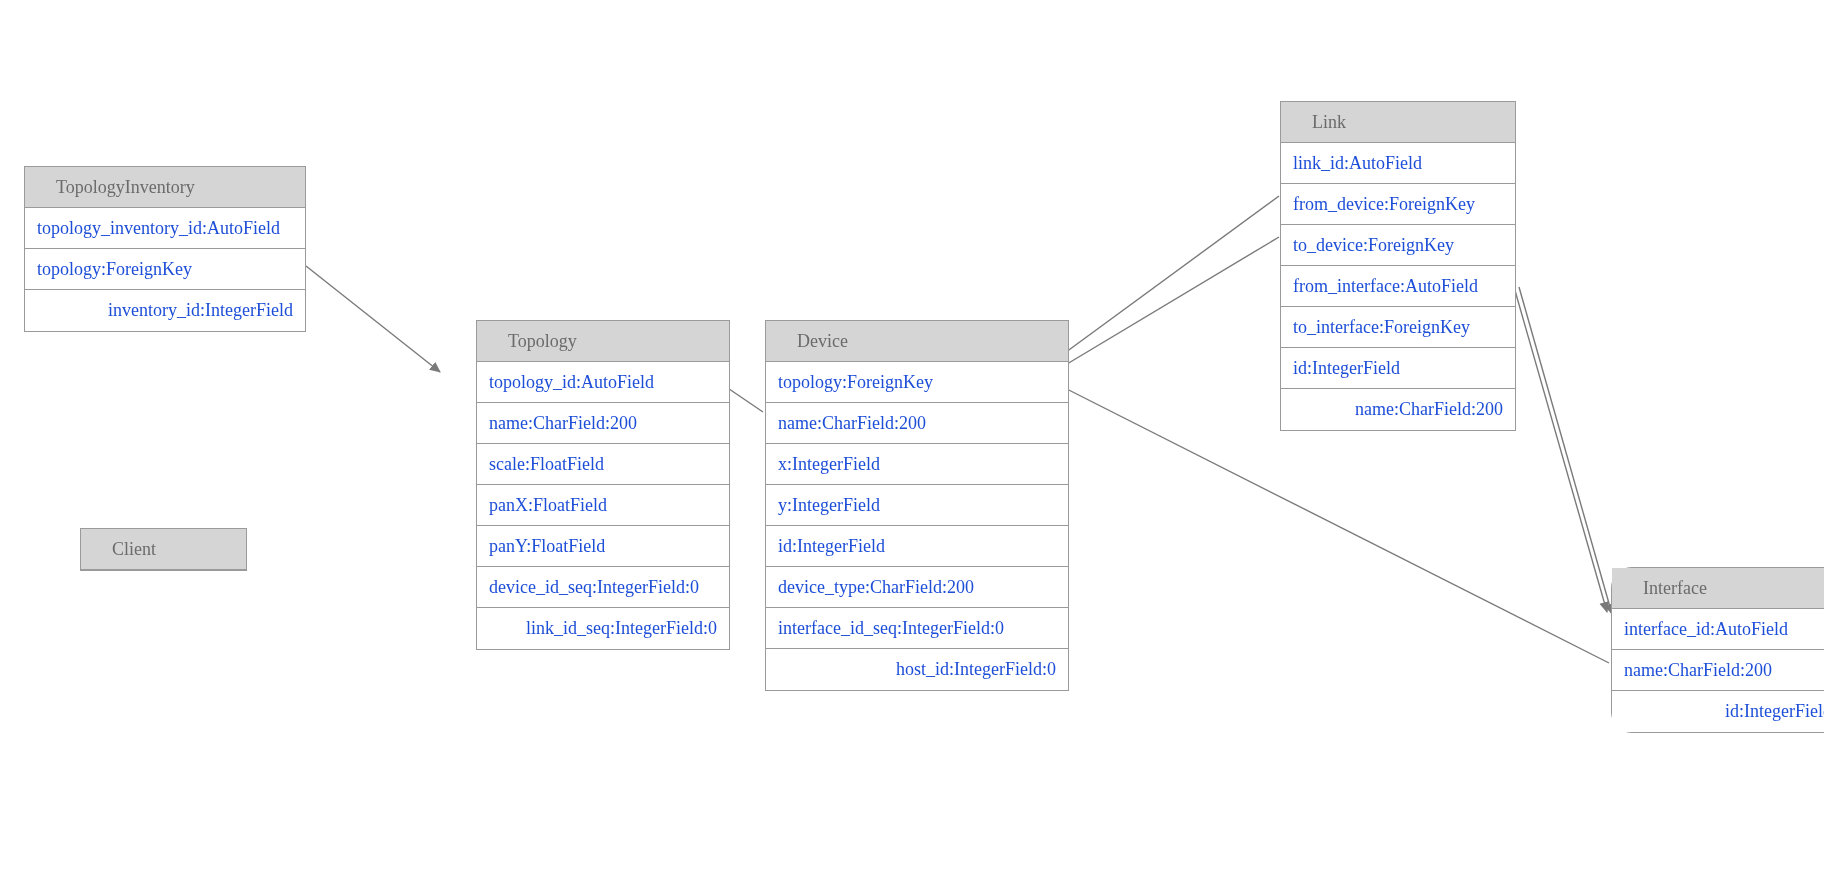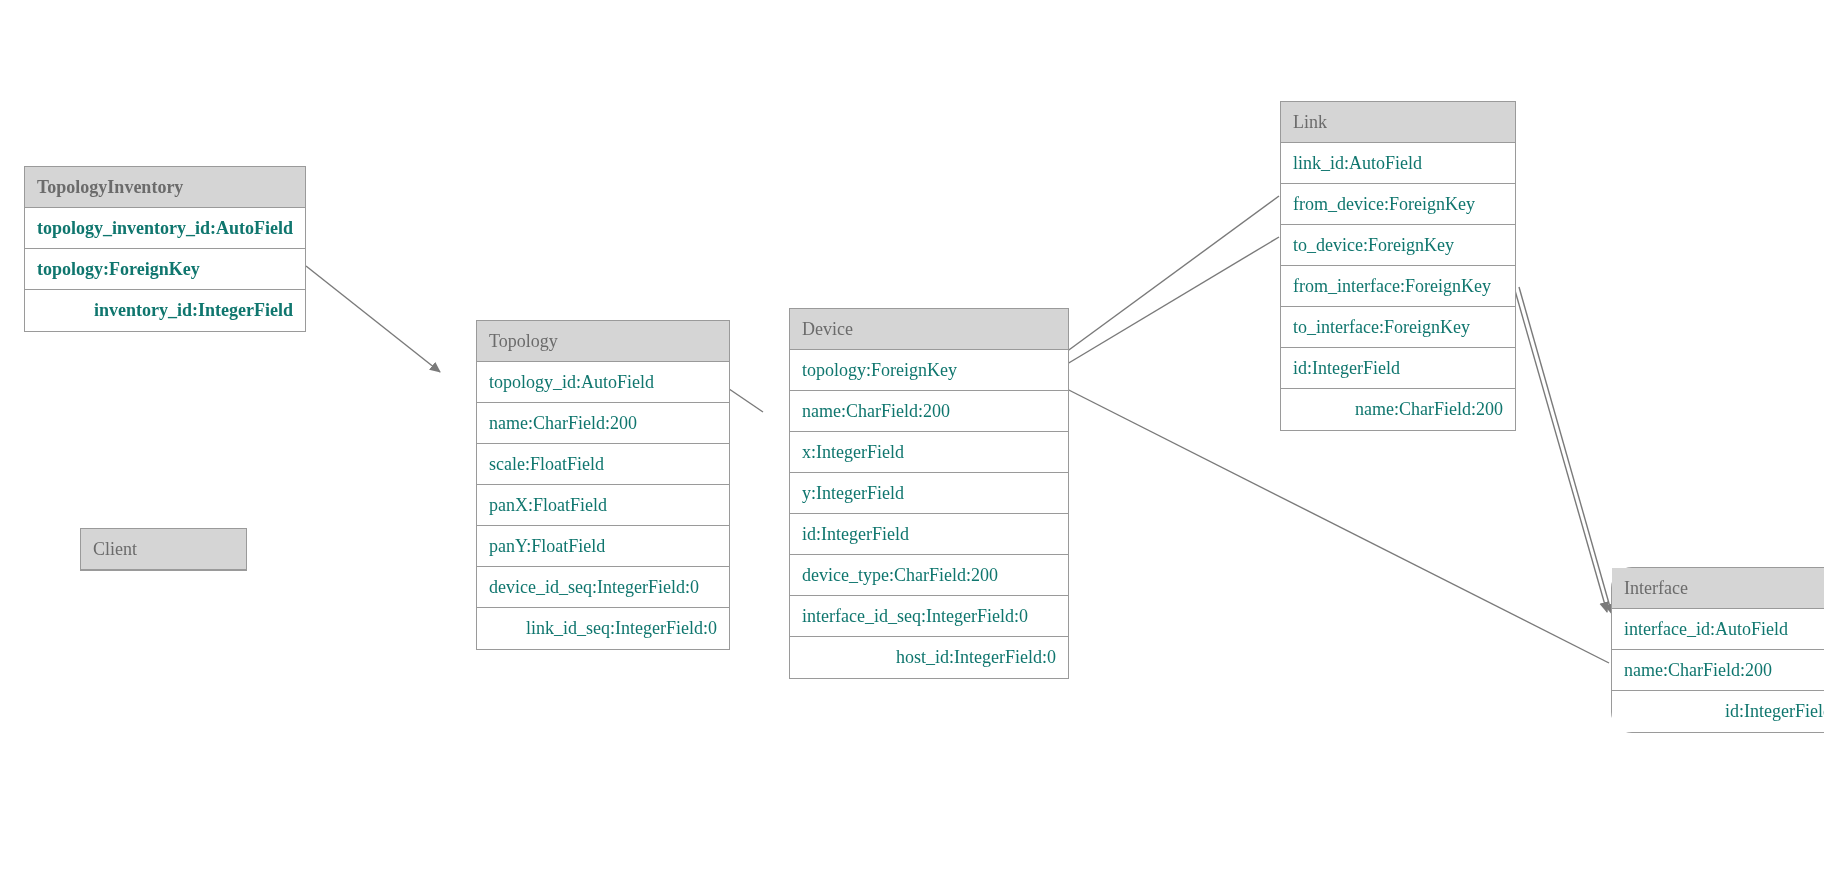--- a/index.html
+++ b/index.html
@@ -32,28 +32,28 @@
     z-index: 5;
   }
   .entity-title {
     box-sizing: border-box;
     background: #d5d5d5;
     border-bottom: 1px solid #9a9a9a;
     color: #6b6b6b;
     font-size: 18px;
     line-height: 40px;
     height: 41px;
-    padding: 0 12px;
+    padding: 0 31px;
     white-space: nowrap;
     overflow: hidden;
   }
   .entity-field {
     box-sizing: border-box;
     border-bottom: 1px solid #9a9a9a;
-    color: #0f766e;
+    color: #1d4ed8;
     font-size: 18px;
     line-height: 40px;
     height: 41px;
     padding: 0 12px;
     white-space: nowrap;
     overflow: hidden;
     background: #ffffff;
   }
   .entity-field:last-child {
     border-bottom: none;
@@ -76,56 +76,56 @@
         <path d="M 763,412 L 710,376" marker-end="url(#arrowhead)"></path>
         <path d="M 1279,196 L 1047,366" marker-end="url(#arrowhead)"></path>
         <path d="M 1279,237 L 1047,376" marker-end="url(#arrowhead)"></path>
         <path d="M 1512,280 L 1607,612" marker-end="url(#arrowhead)"></path>
         <path d="M 1519,287 L 1612,614" marker-end="url(#arrowhead)"></path>
         <path d="M 1609,663 L 1049,380" marker-end="url(#arrowhead)"></path>
       </g>
   </svg>
 
   <div id="entity-layer">
-      <div class="entity" style="left: 24px; top: 166px; width: 282px; font-weight: bold;">
+      <div class="entity" style="left: 24px; top: 166px; width: 282px;">
         <div class="entity-title">TopologyInventory</div>
         <div class="entity-field">topology_inventory_id:AutoField</div>
         <div class="entity-field">topology:ForeignKey</div>
         <div class="entity-field">inventory_id:IntegerField</div>
       </div>
       <div class="entity" style="left: 80px; top: 528px; width: 167px;">
         <div class="entity-title">Client</div>
       </div>
       <div class="entity" style="left: 448px; top: 320px; width: 254px; margin-left: 28px;">
         <div class="entity-title">Topology</div>
         <div class="entity-field">topology_id:AutoField</div>
         <div class="entity-field">name:CharField:200</div>
         <div class="entity-field">scale:FloatField</div>
         <div class="entity-field">panX:FloatField</div>
         <div class="entity-field">panY:FloatField</div>
         <div class="entity-field">device_id_seq:IntegerField:0</div>
         <div class="entity-field">link_id_seq:IntegerField:0</div>
       </div>
-      <div class="entity" style="left: 765px; top: 308px; width: 280px; margin-left: 24px;">
+      <div class="entity" style="left: 765px; top: 320px; width: 304px;">
         <div class="entity-title">Device</div>
         <div class="entity-field">topology:ForeignKey</div>
         <div class="entity-field">name:CharField:200</div>
         <div class="entity-field">x:IntegerField</div>
         <div class="entity-field">y:IntegerField</div>
         <div class="entity-field">id:IntegerField</div>
         <div class="entity-field">device_type:CharField:200</div>
         <div class="entity-field">interface_id_seq:IntegerField:0</div>
         <div class="entity-field">host_id:IntegerField:0</div>
       </div>
       <div class="entity" style="left: 1280px; top: 101px; width: 236px;">
         <div class="entity-title">Link</div>
         <div class="entity-field">link_id:AutoField</div>
         <div class="entity-field">from_device:ForeignKey</div>
         <div class="entity-field">to_device:ForeignKey</div>
-        <div class="entity-field">from_interface:ForeignKey</div>
+        <div class="entity-field">from_interface:AutoField</div>
         <div class="entity-field">to_interface:ForeignKey</div>
         <div class="entity-field">id:IntegerField</div>
         <div class="entity-field">name:CharField:200</div>
       </div>
       <div class="entity" style="left: 1611px; top: 567px; width: 234px; border-radius: 21px;">
         <div class="entity-title">Interface</div>
         <div class="entity-field">interface_id:AutoField</div>
         <div class="entity-field">name:CharField:200</div>
         <div class="entity-field">id:IntegerField</div>
       </div>

